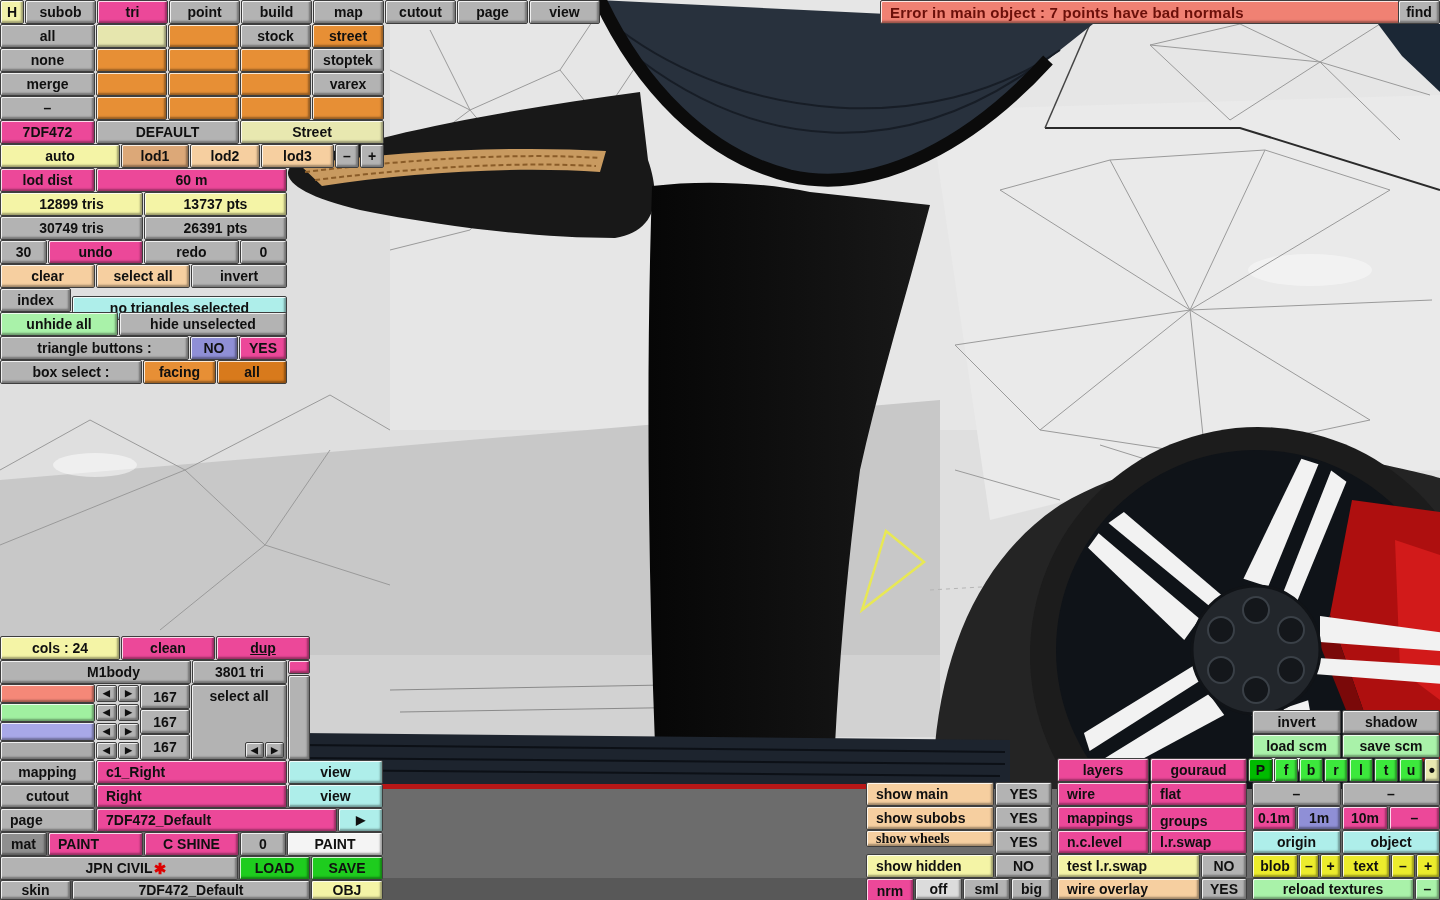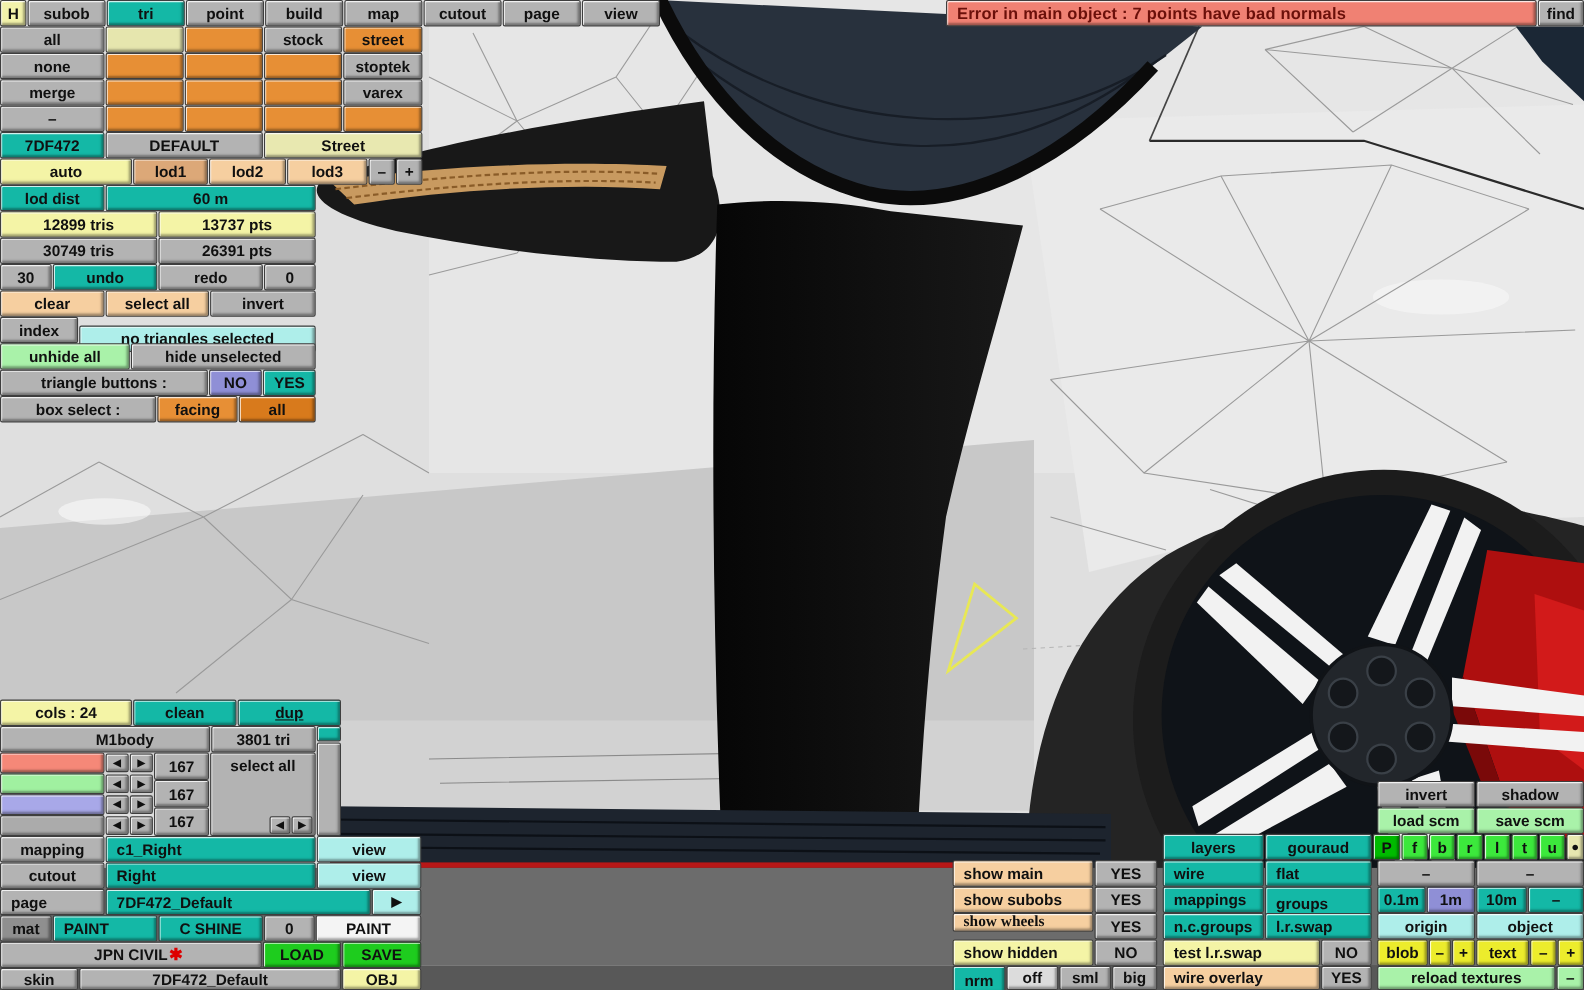--- a/index.html
+++ b/index.html
@@ -13,21 +13,21 @@
        white-space:nowrap;overflow:hidden;}
   .left{justify-content:flex-start;padding-left:9px;}
   .top{align-items:flex-start;padding-top:4px;}
   .arr{font-size:9px;}
   .dot{font-size:18px;}
   .tri-r{font-size:12px;}
   .err{color:#6b100a;font-size:15px;letter-spacing:.2px;}
   .ast{color:#dd0000;border:none;box-shadow:none;background:transparent;font-size:15px;}
   .slider{background-image:linear-gradient(90deg,rgba(0,0,0,0) 0 55%,rgba(255,255,255,.7) 55% 60%,rgba(0,0,0,.18) 60% 62%,rgba(0,0,0,0) 62%);}
   .c-grey{background:#b3b3b3}.c-dgrey{background:#8f8f8f}.c-white{background:#f4f4f4}.c-off{background:#dcdcdc}
-  .c-purple{background:#14b8a6}.c-dpurple{background:#8f8fd6}.c-cream{background:#f2f2aa}.c-creamy{background:#e8e8b0}
+  .c-purple{background:#ec4899}.c-dpurple{background:#8f8fd6}.c-cream{background:#f2f2aa}.c-creamy{background:#e8e8b0}
   .c-yellow{background:#f4f4a6}.c-byellow{background:#ecec2c}.c-tan{background:#dca878}.c-peach{background:#f6cfa0}
   .c-orange{background:#e78f35}.c-dorange{background:#d87a1c}.c-cyan{background:#aeeeea}.c-lgreen{background:#a9f2a9}
   .c-green{background:#1ecc1e}.c-pgreen{background:#00bb00}.c-bgreen{background:#3ce83c}.c-salmon{background:#f58878}
   .c-salmonbar{background:#f08173}.c-lgreen2{background:#a0f0a0}.c-lpurple{background:#a8a8e8}.c-sgrey{background:#ababab}
   .c-slotcream{background:#e6e6ae}.c-none{background:transparent;border:none;box-shadow:none}
 </style>
 </head>
 <body>
 <div id="stage">
 
@@ -124,21 +124,21 @@
 <div id="ui">
       <div class="btn c-cream" style="left: 0px; top: 0px; width: 24px; height: 24px;">H</div>
       <div class="btn c-grey" style="left: 25px; top: 0px; width: 71px; height: 24px;">subob</div>
       <div class="btn c-purple" style="left: 97px; top: 0px; width: 71px; height: 24px;">tri</div>
       <div class="btn c-grey" style="left: 169px; top: 0px; width: 71px; height: 24px;">point</div>
       <div class="btn c-grey" style="left: 241px; top: 0px; width: 71px; height: 24px;">build</div>
       <div class="btn c-grey" style="left: 313px; top: 0px; width: 71px; height: 24px;">map</div>
       <div class="btn c-grey" style="left: 385px; top: 0px; width: 71px; height: 24px;">cutout</div>
       <div class="btn c-grey" style="left: 457px; top: 0px; width: 71px; height: 24px;">page</div>
       <div class="btn c-grey" style="left: 529px; top: 0px; width: 71px; height: 24px;">view</div>
-      <div class="btn c-salmonbar left err" style="left: 860px; top: 0px; width: 537px; height: 24px; text-align: center;">Error in main object : 7 points have bad normals</div>
+      <div class="btn c-salmonbar left err" style="left: 880px; top: 0px; width: 537px; height: 24px; text-align: center;">Error in main object : 7 points have bad normals</div>
       <div class="btn c-grey" style="left: 1398px; top: 0px; width: 42px; height: 24px;">find</div>
       <div class="btn c-grey" style="left: 0px; top: 24px; width: 95px; height: 24px;">all</div>
       <div class="btn c-slotcream" style="left: 96px; top: 24px; width: 71px; height: 24px;"></div>
       <div class="btn c-orange" style="left: 168px; top: 24px; width: 71px; height: 24px;"></div>
       <div class="btn c-grey" style="left: 240px; top: 24px; width: 71px; height: 24px;">stock</div>
       <div class="btn c-orange" style="left: 312px; top: 24px; width: 72px; height: 24px;">street</div>
       <div class="btn c-grey" style="left: 0px; top: 48px; width: 95px; height: 24px;">none</div>
       <div class="btn c-orange" style="left: 96px; top: 48px; width: 71px; height: 24px;"></div>
       <div class="btn c-orange" style="left: 168px; top: 48px; width: 71px; height: 24px;"></div>
       <div class="btn c-orange" style="left: 240px; top: 48px; width: 71px; height: 24px;"></div>
@@ -254,21 +254,21 @@
       <div class="btn c-peach left" style="left: 866px; top: 806px; width: 128px; height: 24px;">show subobs</div>
       <div class="btn c-grey" style="left: 995px; top: 806px; width: 57px; height: 24px;">YES</div>
       <div class="btn c-purple left" style="left: 1057px; top: 806px; width: 92px; height: 24px;">mappings</div>
       <div class="btn c-purple left" style="left: 1150px; top: 806px; width: 97px; height: 30px;">groups</div>
       <div class="btn c-purple" style="left: 1252px; top: 806px; width: 44px; height: 24px;">0.1m</div>
       <div class="btn c-dpurple" style="left: 1297px; top: 806px; width: 44px; height: 24px;">1m</div>
       <div class="btn c-purple" style="left: 1342px; top: 806px; width: 46px; height: 24px;">10m</div>
       <div class="btn c-purple" style="left: 1389px; top: 806px; width: 51px; height: 24px;">–</div>
       <div class="btn c-peach left" style="left: 866px; top: 830px; width: 128px; height: 17px; font-family: Liberation Serif, serif;">show wheels</div>
       <div class="btn c-grey" style="left: 995px; top: 830px; width: 57px; height: 24px;">YES</div>
-      <div class="btn c-purple left" style="left: 1057px; top: 830px; width: 92px; height: 24px;">n.c.groups</div>
+      <div class="btn c-purple left" style="left: 1057px; top: 830px; width: 92px; height: 24px;">n.c.level</div>
       <div class="btn c-purple left" style="left: 1150px; top: 830px; width: 97px; height: 24px;">l.r.swap</div>
       <div class="btn c-cyan" style="left: 1252px; top: 830px; width: 89px; height: 24px;">origin</div>
       <div class="btn c-cyan" style="left: 1342px; top: 830px; width: 98px; height: 24px;">object</div>
       <div class="btn c-yellow left" style="left: 866px; top: 854px; width: 128px; height: 24px;">show hidden</div>
       <div class="btn c-grey" style="left: 995px; top: 854px; width: 57px; height: 24px;">NO</div>
       <div class="btn c-yellow left" style="left: 1057px; top: 854px; width: 143px; height: 24px;">test l.r.swap</div>
       <div class="btn c-grey" style="left: 1201px; top: 854px; width: 46px; height: 24px;">NO</div>
       <div class="btn c-byellow" style="left: 1252px; top: 854px; width: 46px; height: 24px;">blob</div>
       <div class="btn c-byellow" style="left: 1299px; top: 854px; width: 20px; height: 24px;">–</div>
       <div class="btn c-byellow" style="left: 1320px; top: 854px; width: 21px; height: 24px;">+</div>

